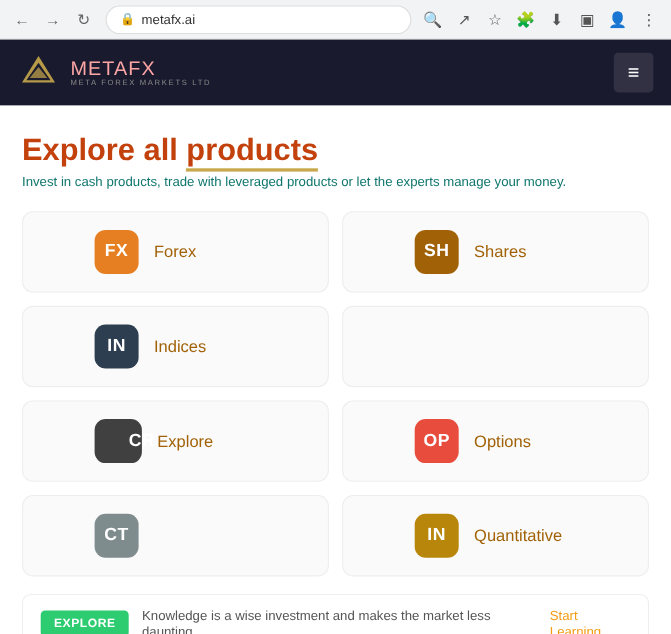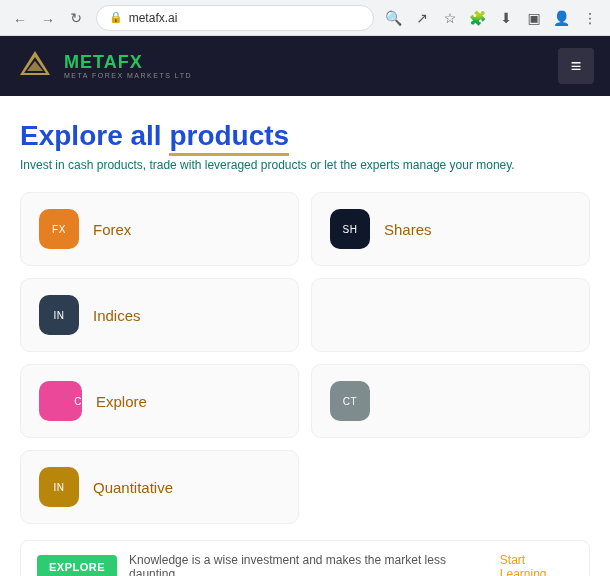--- a/index.html
+++ b/index.html
@@ -84,23 +84,23 @@
     }
     .logo-icon {
       width: 38px;
       height: 38px;
     }
     .logo-text {
       display: flex;
       flex-direction: column;
     }
     .logo-main {
-      color: #22c55e;
+      color: #fca5a5;
       font-size: 18px;
-      font-weight: 700;
+      font-weight: 400;
       letter-spacing: 1px;
       line-height: 1.1;
     }
     .logo-sub {
       color: #888;
       font-size: 7px;
       letter-spacing: 1.5px;
       text-transform: uppercase;
     }
     .menu-btn {
@@ -118,21 +118,21 @@
 
     
     .main-content {
       background: white;
       padding: 24px 20px 20px;
       min-height: calc(576px - 36px - 60px);
     }
     .page-title {
       font-size: 28px;
       font-weight: 700;
-      color: #1d4ed8;
+      color: #c2410c;
       margin-bottom: 6px;
     }
     .title-underline {
       display: inline;
       border-bottom: 3px solid #c8a84b;
       padding-bottom: 2px;
     }
     .page-subtitle {
       font-size: 12px;
       color: #0f766e;
@@ -158,24 +158,25 @@
       transition: box-shadow 0.2s;
     }
     .product-badge {
       width: 40px;
       height: 40px;
       border-radius: 10px;
       display: flex;
       align-items: center;
       justify-content: center;
       color: white;
-      font-size: 10px;
-      font-weight: 400;
+      font-size: 16px;
+      font-weight: 700;
       letter-spacing: 0.5px;
       flex-shrink: 0;
+      margin-left: 47px;
     }
     .product-name {
       font-size: 15px;
       font-weight: 500;
       color: #a16207;
     }
 
     
     .bottom-banner {
       background: white;
@@ -253,32 +254,36 @@
     <span>Explore all </span><span class="title-underline">products</span>
   </h1>
   <p class="page-subtitle">Invest in cash products, trade with leveraged products or let the experts manage your money.</p>
 
   <div class="product-grid" id="product-grid">
   <div class="product-card">
         <div class="product-badge" style="background: rgb(230, 126, 34);">FX</div>
         <span class="product-name">Forex</span>
       </div>
       <div class="product-card">
-        <div class="product-badge" style="background: #0f172a;">SH</div>
+        <div class="product-badge" style="background: #a16207;">SH</div>
         <span class="product-name">Shares</span>
       </div>
       <div class="product-card">
         <div class="product-badge" style="background: rgb(44, 62, 80);">IN</div>
         <span class="product-name">Indices</span>
       </div>
       <div class="product-card">
       </div>
       <div class="product-card">
-        <div class="product-badge" style="background: #ec4899; padding-left: 43px;">CR</div>
+        <div class="product-badge" style="background: #404040; padding-left: 43px;">CR</div>
         <span class="product-name">Explore</span>
+      </div>
+      <div class="product-card">
+        <div class="product-badge" style="background: rgb(231, 76, 60);">OP</div>
+        <span class="product-name">Options</span>
       </div>
       <div class="product-card">
         <div class="product-badge" style="background: rgb(127, 140, 141);">CT</div>
       </div>
       <div class="product-card">
         <div class="product-badge" style="background: rgb(184, 134, 11);">IN</div>
         <span class="product-name">Quantitative</span>
       </div>
     </div>
 

